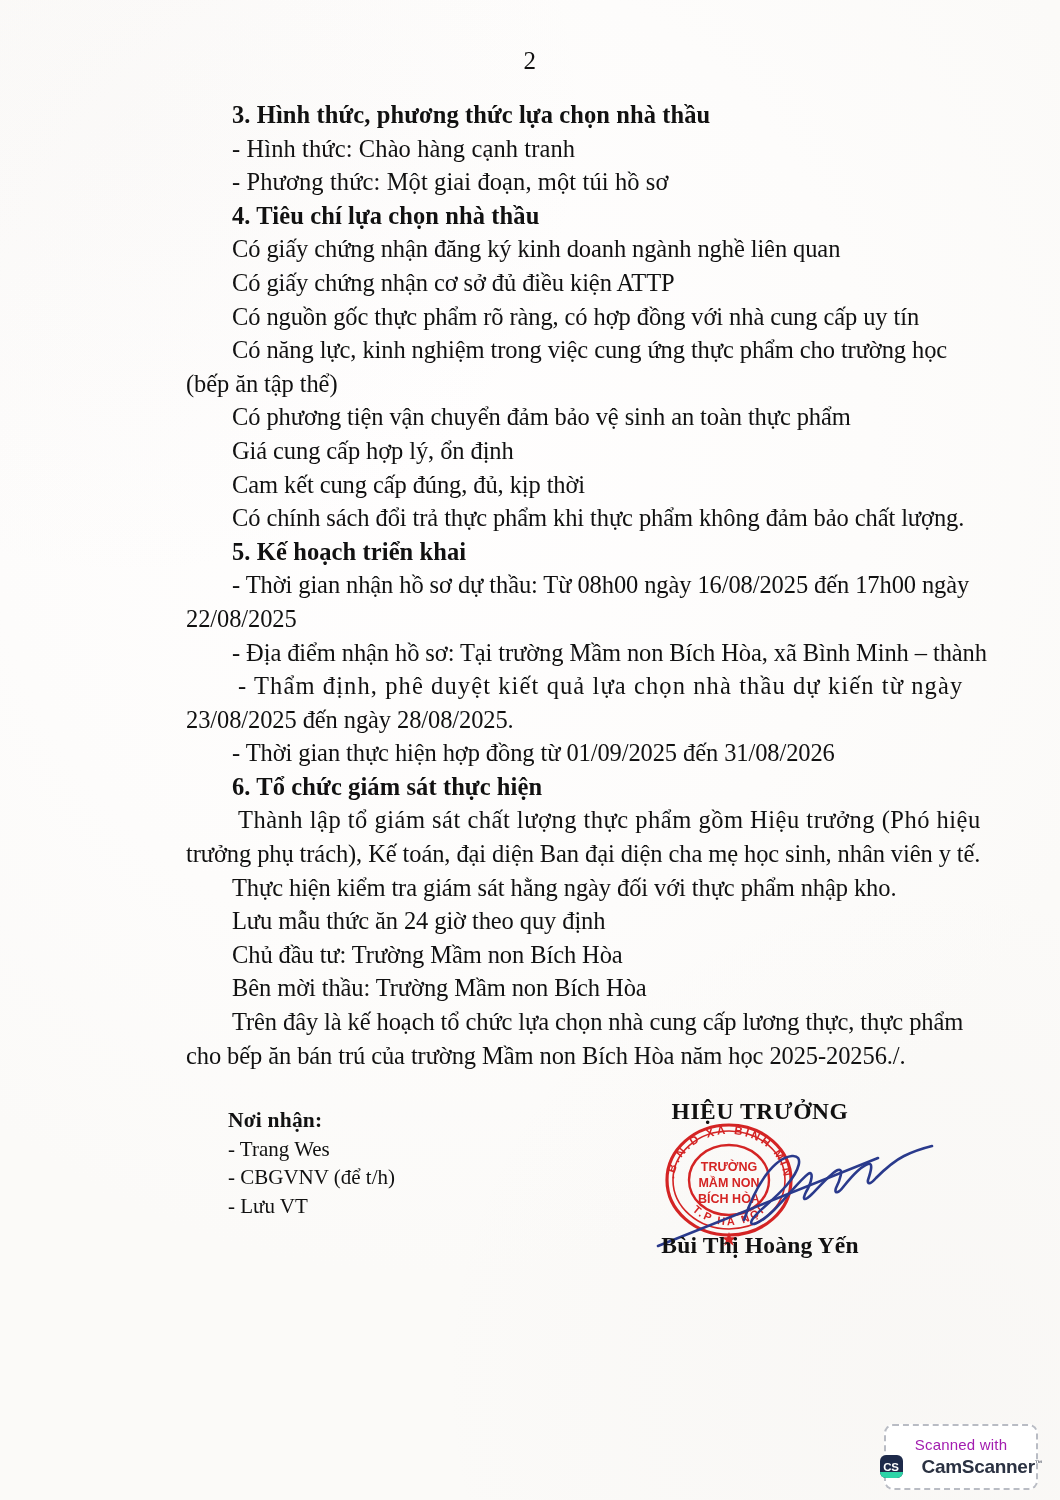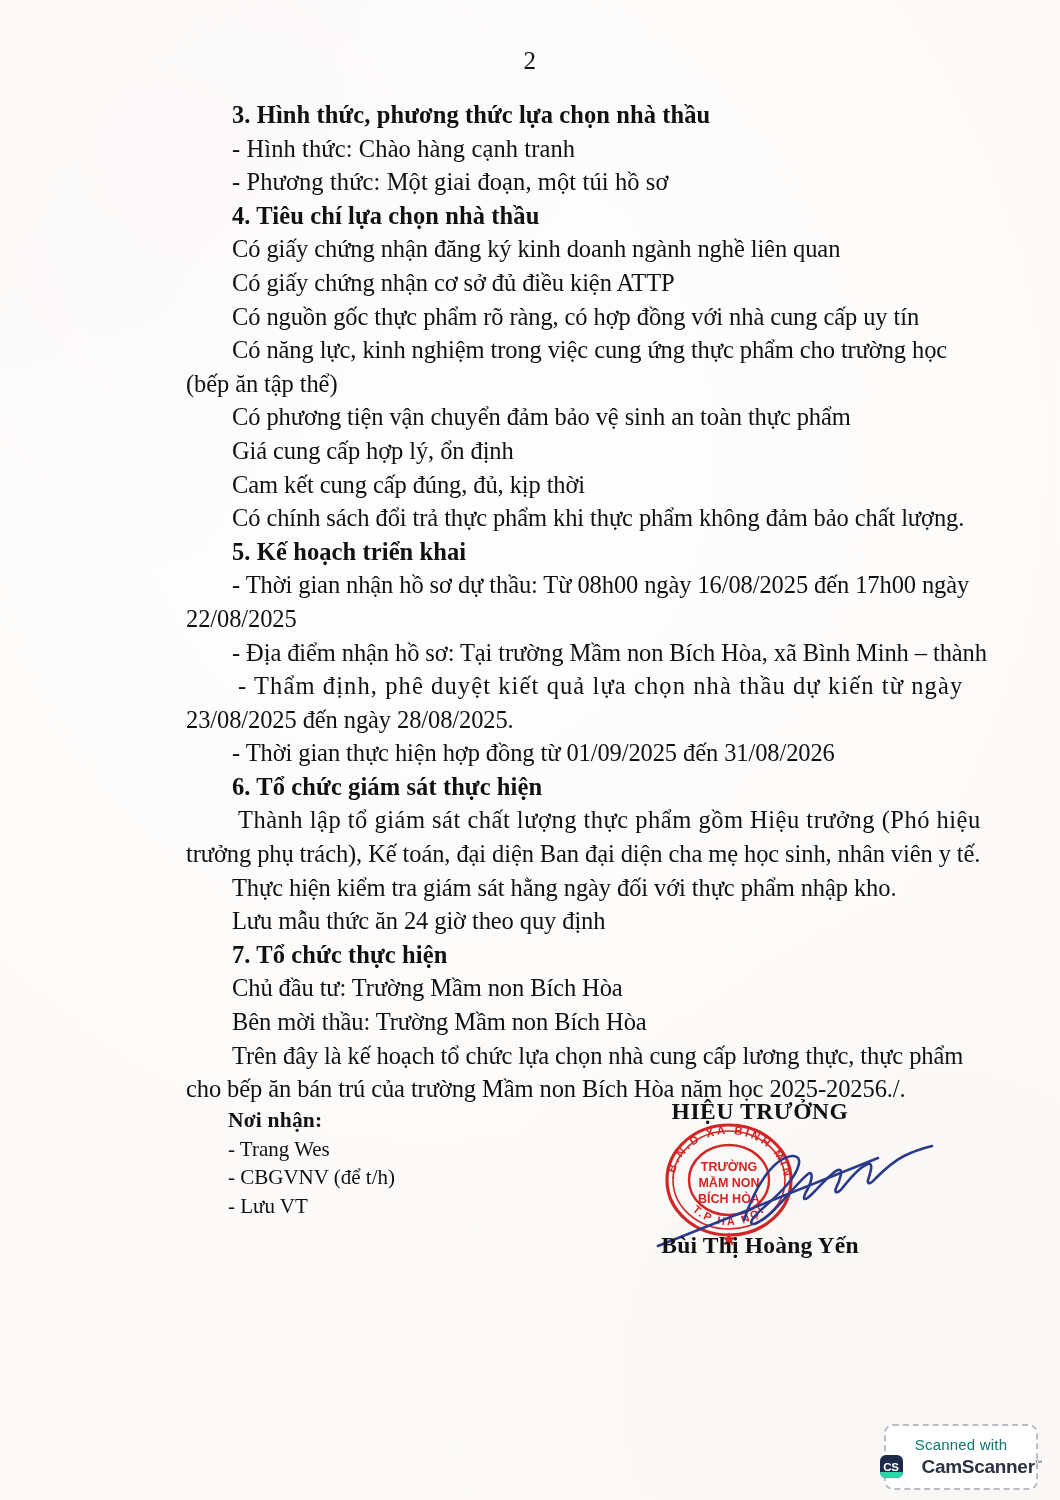--- a/index.html
+++ b/index.html
@@ -177,21 +177,21 @@
     background: #ffffff;
     display: flex;
     flex-direction: column;
     align-items: center;
     justify-content: center;
     gap: 2px;
   }
   .cs-top {
     font-family: "Liberation Sans", sans-serif;
     font-size: 15px;
-    color: #0f766e;
+    color: #a21caf;
     letter-spacing: 0.2px;
   }
   .cs-bottom {
     display: flex;
     align-items: center;
     gap: 19px;
   }
   .cs-logo {
     width: 23px;
     height: 23px;
@@ -282,21 +282,20 @@
     <div class="line heading">6. Tổ chức giám sát thực hiện</div>
     <div class="para-justified">
       <div class="pj-line1 tight" style="letter-spacing:0.5px;">
           <span>Thành lập tổ giám sát chất lượng thực phẩm gồm Hiệu trưởng (Phó hiệu</span>
         </div>
       <div class="pj-line2">trưởng phụ trách), Kế toán, đại diện Ban đại diện cha mẹ học sinh, nhân viên y tế.</div>
     </div>
     <div class="line indent">Thực hiện kiểm tra giám sát hằng ngày đối với thực phẩm nhập kho.</div>
     <div class="line indent">Lưu mẫu thức ăn 24 giờ theo quy định</div>
 
-    <div class="line heading">7. Tổ chức thực hiện</div>
     <div class="line indent">Chủ đầu tư: Trường Mầm non Bích Hòa</div>
     <div class="line indent">Bên mời thầu: Trường Mầm non Bích Hòa</div>
     <div class="para-justified">
       <div class="pj-line1">
           <span>Trên đây là kế hoạch tổ chức lựa chọn nhà cung cấp lương thực, thực phẩm</span>
         </div>
       <div class="pj-line2">cho bếp ăn bán trú của trường Mầm non Bích Hòa năm học 2025-20256./.</div>
     </div>
 
   </div>

